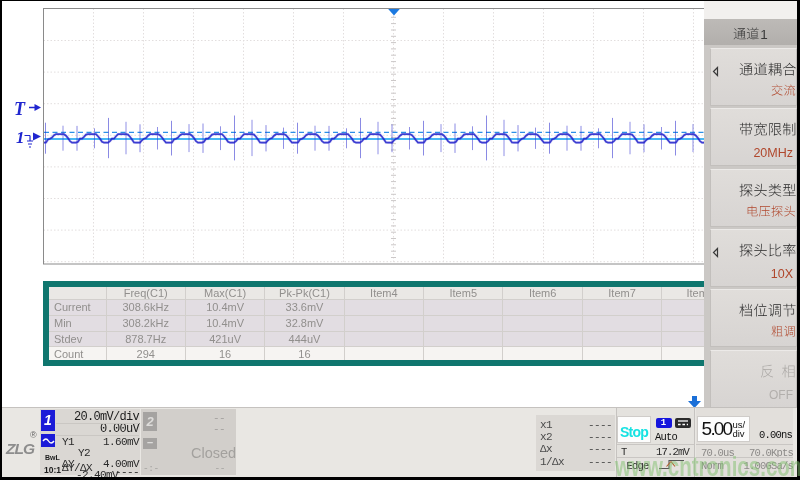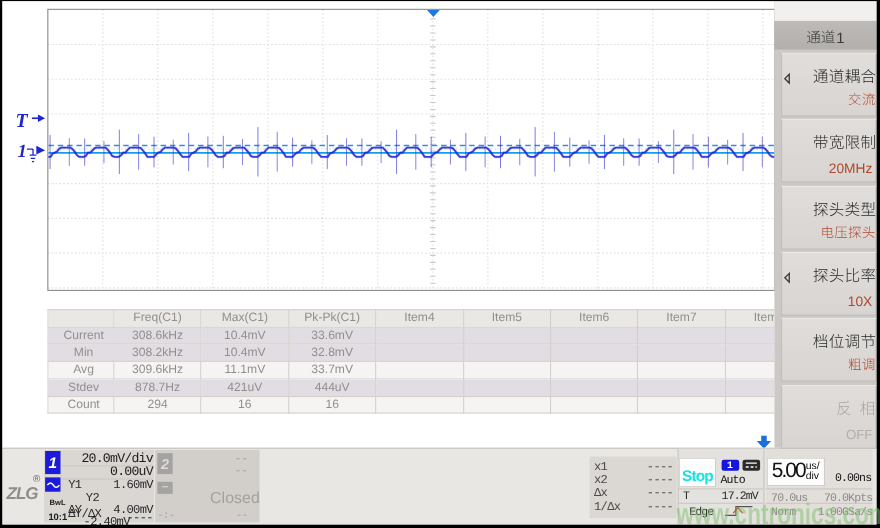--- a/index.html
+++ b/index.html
@@ -2,23 +2,23 @@
 <html><head><meta charset="utf-8"><style>
 *{margin:0;padding:0;box-sizing:border-box}
 html,body{width:800px;height:480px;overflow:hidden;background:#fff}
 #screen{position:relative;width:800px;height:480px;background:#fff;font-family:"Liberation Sans",sans-serif}
 .bk{position:absolute;background:#000}
 #plot{position:absolute;left:0;top:0;width:720px;height:272px}
 #meas{position:absolute;left:43px;top:280.5px;width:661px;height:112px;overflow:hidden}
 #meas table{border-collapse:collapse;table-layout:fixed;width:696px}
 #meas td,#meas th{border:1px solid #d2cfcc;height:15.8px;font-size:11px;color:#918f8d;font-weight:normal;text-align:center;padding:0;white-space:nowrap;overflow:hidden;background:#f6f4f2}
 #meas th{background:#eae8e5;height:16px;font-size:11px}
-#meas td.lbl{text-align:center;padding-left:5px}
+#meas td.lbl{text-align:left;padding-left:5px}
 #meas tr.alt td{background:#e2dde2}
-#meas table{border:1px solid #0f766e}
+#meas table{border:6px solid #0f766e}
 #dnarrow{position:absolute;left:687px;top:396px}
 #bar{position:absolute;left:0;top:406.5px;width:797px;height:70.5px;background:#e9e7e3;border-top:1px solid #c5c2bf;font-family:"Liberation Sans",sans-serif}
 .blk{position:absolute}
 .cbox{position:absolute;color:#fff;font-style:italic;font-weight:bold;text-align:center;font-family:"Liberation Sans",sans-serif}
 .cbox.blue{background:#1b1bd8}
 .cbox.gray{background:#a5a3a1;color:#dddcda}
 .v12{position:absolute;font-size:12px;letter-spacing:-0.7px;color:#1c1c1c;font-family:"Liberation Mono",monospace;text-align:right;white-space:nowrap}
 .t11{position:absolute;font-size:11px;letter-spacing:-0.6px;color:#2a2a2a;font-family:"Liberation Mono",monospace;white-space:nowrap}
 .t10{position:absolute;font-size:10.5px;letter-spacing:-0.8px;color:#2a2a2a;font-family:"Liberation Mono",monospace;white-space:nowrap}
 .t9{position:absolute;font-size:9.5px;letter-spacing:-0.5px;color:#2a2a2a;font-family:"Liberation Mono",monospace}
@@ -102,31 +102,20 @@
             <td class="lbl">Min</td>
             <td>308.2kHz</td>
             <td>10.4mV</td>
             <td>32.8mV</td>
             <td></td>
             <td></td>
             <td></td>
             <td></td>
             <td></td>
           </tr>
-          <tr>
-            <td class="lbl">Avg</td>
-            <td>309.6kHz</td>
-            <td>11.1mV</td>
-            <td>33.7mV</td>
-            <td></td>
-            <td></td>
-            <td></td>
-            <td></td>
-            <td></td>
-          </tr>
           <tr class="alt">
             <td class="lbl">Stdev</td>
             <td>878.7Hz</td>
             <td>421uV</td>
             <td>444uV</td>
             <td></td>
             <td></td>
             <td></td>
             <td></td>
             <td></td>

